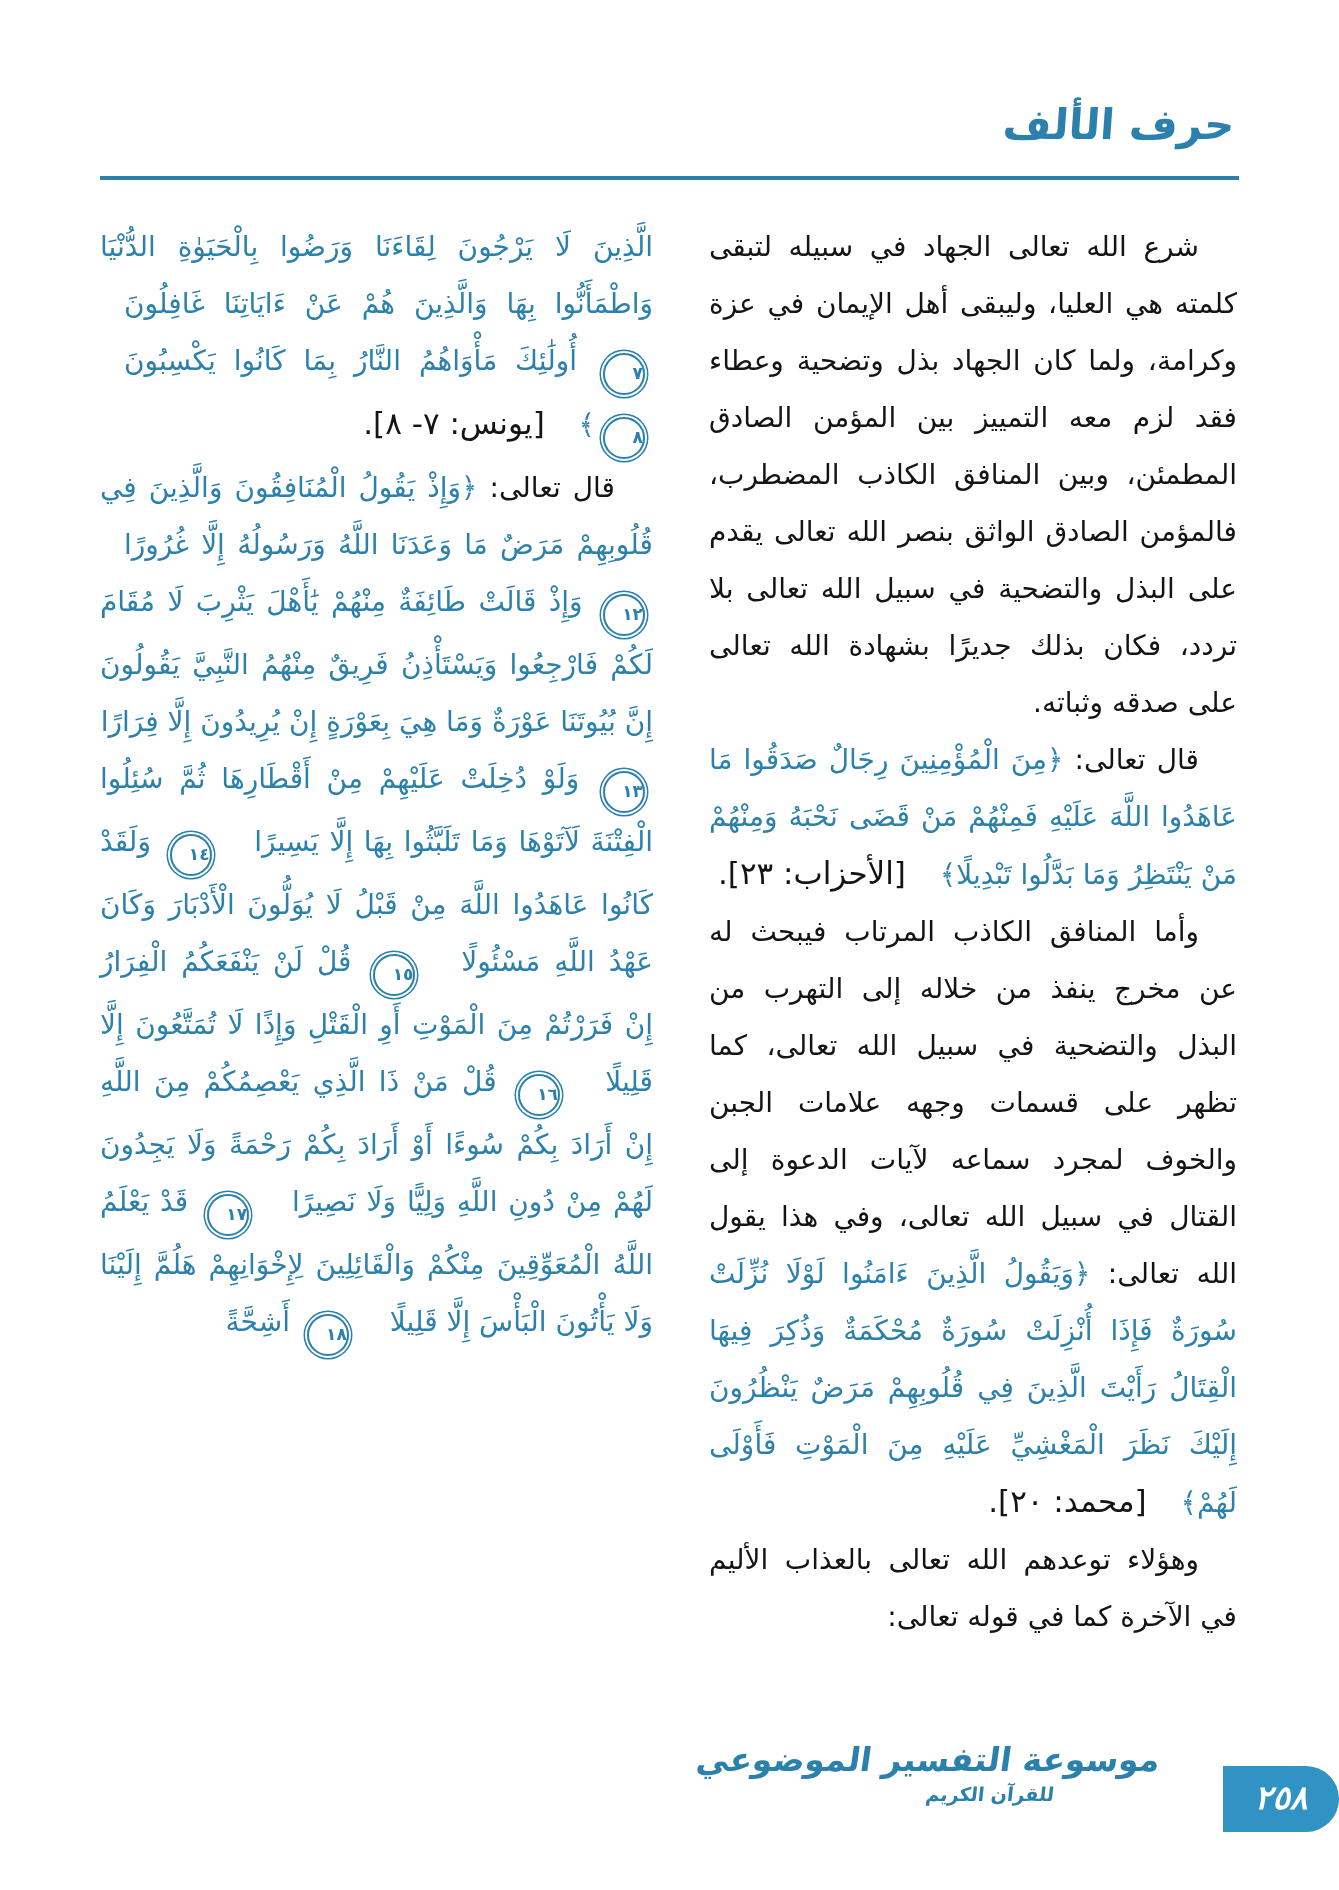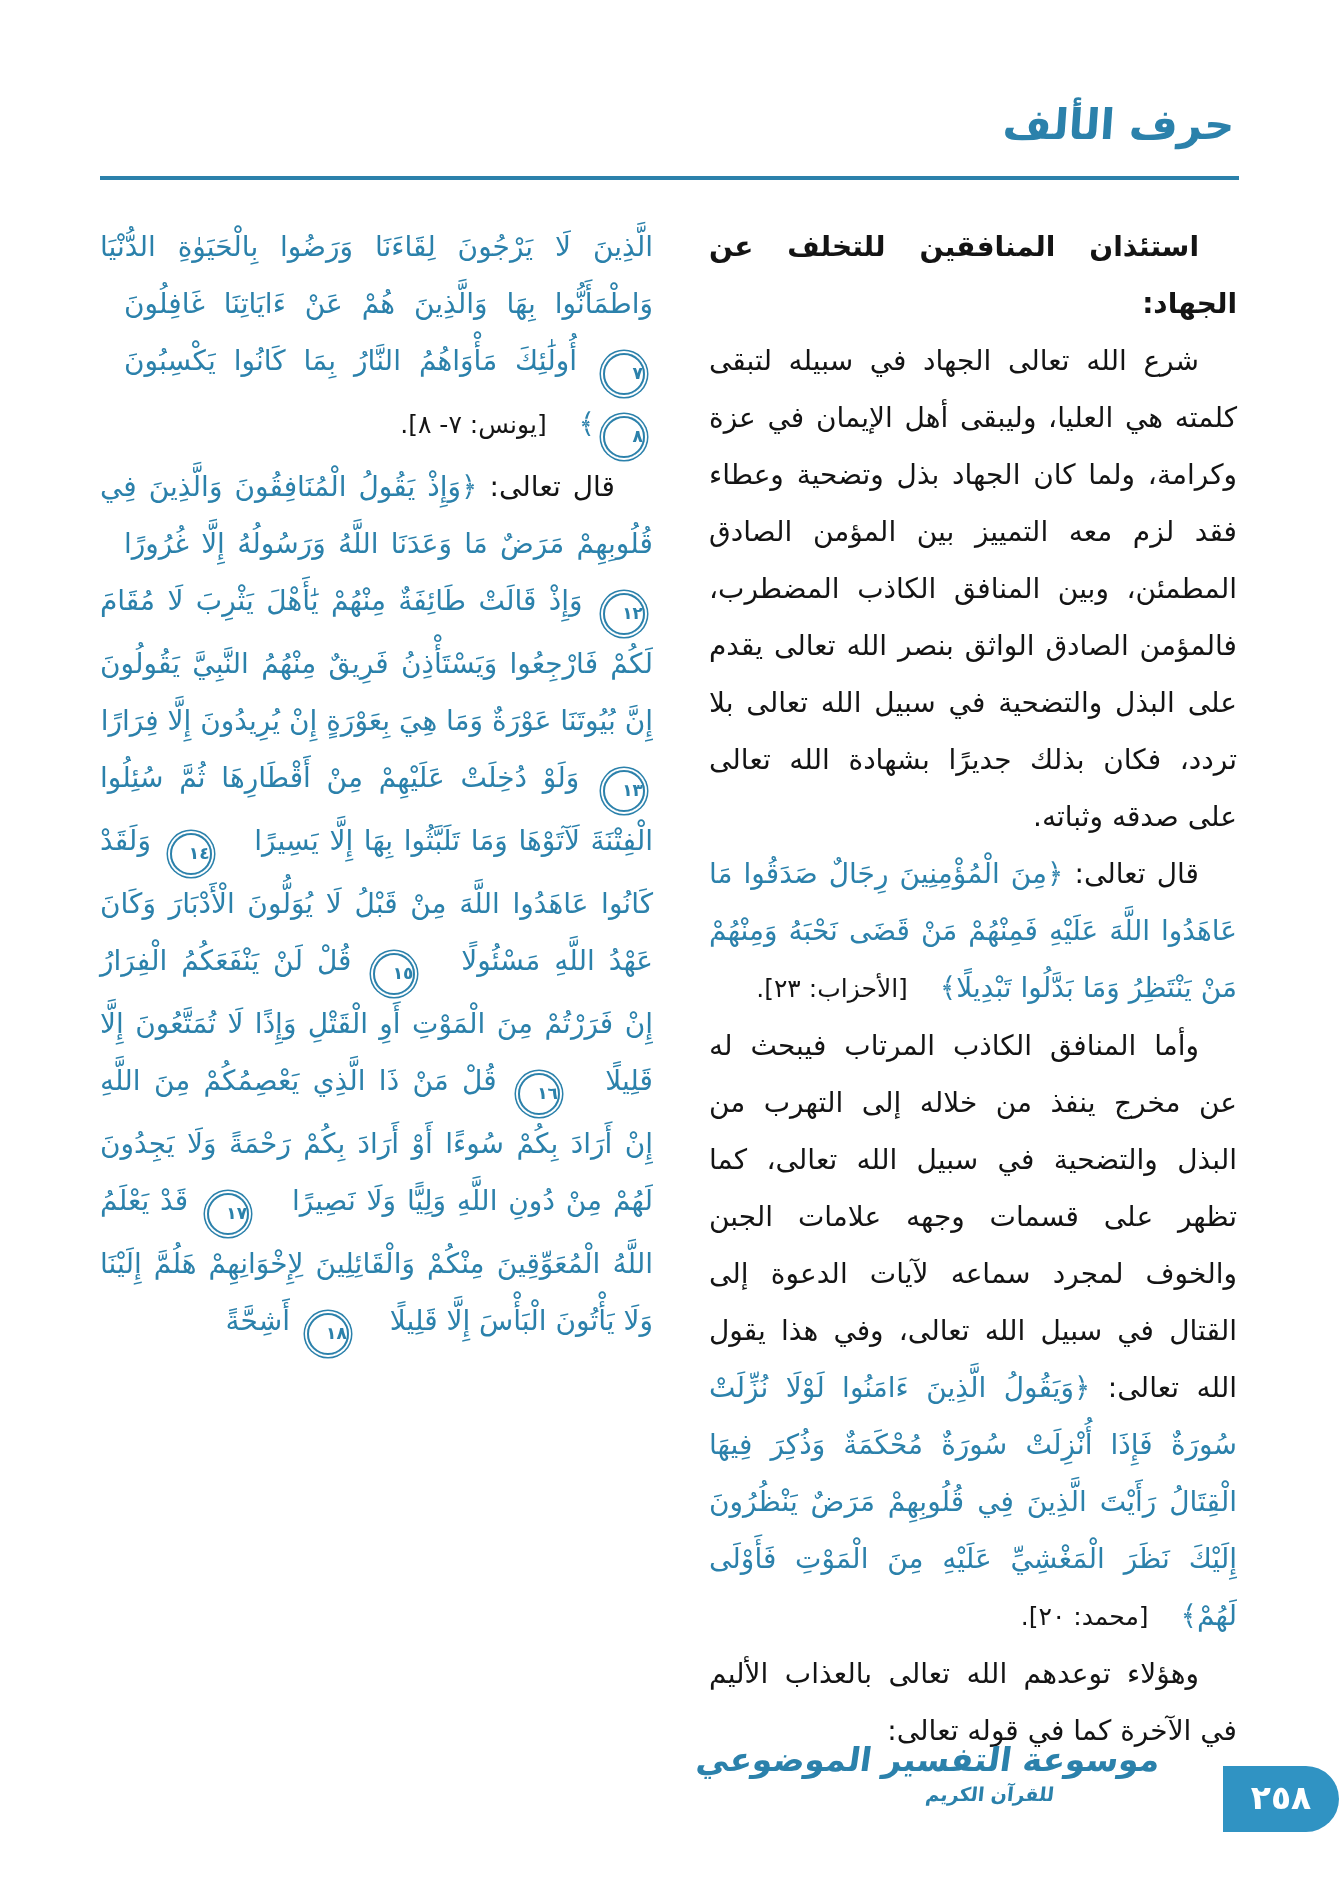--- a/index.html
+++ b/index.html
@@ -46,21 +46,21 @@
     margin:0;
     font-size:28px;
     line-height:57px;
     text-align:justify;
     text-align-last:right;
   }
   .para.indent{text-indent:38px;}
   .black{font-weight:normal;color:var(--ink);}
   .heading .black{font-weight:bold;}
   .quran{color:var(--teal);font-weight:normal;margin-left:24px;}
-  .ref{font-weight:normal;font-size:25px;color:var(--ink);}
+  .ref{font-weight:normal;font-size:31px;color:var(--ink);}
   .ayah{
     display:inline-block;
     width:38px;height:38px;
     line-height:36px;
     margin:0 8px;
     text-align:center;
     font-size:17px;
     color:var(--teal);
     border:2px solid var(--teal);
     border-radius:50%;
@@ -96,34 +96,33 @@
     width:116px;height:66px;
     background:var(--badge);
     border-radius:0 33px 33px 0;
     color:#ffffff;
     font-size:33px;
     font-weight:bold;
     text-align:center;
     line-height:64px;
   }
   
-  .page-badge{left:auto;right:auto;}
+  .page-badge{left:auto;right:auto;font-style:italic;}
   .badge-pos{position:absolute;top:1766px;right:0;left:auto;}
 </style>
 </head>
 <body>
 
 <div class="page">
 
   <div class="chapter-title">حرف الألف</div>
 
   <div class="header-rule"></div>
 
   <div class="col col-right">
-      <p class="para heading indent"><span class="black">استئذان المنافقين للتخلف عن الجهاد:</span></p>
       <p class="para body indent"><span class="black">شرع الله تعالى الجهاد في سبيله لتبقى كلمته هي العليا، وليبقى أهل الإيمان في عزة وكرامة، ولما كان الجهاد بذل وتضحية وعطاء فقد لزم معه التمييز بين المؤمن الصادق المطمئن، وبين المنافق الكاذب المضطرب، فالمؤمن الصادق الواثق بنصر الله تعالى يقدم على البذل والتضحية في سبيل الله تعالى بلا تردد، فكان بذلك جديرًا بشهادة الله تعالى على صدقه وثباته.</span></p>
       <p class="para body indent"><span class="black">قال تعالى: </span><span class="quran">﴿مِنَ الْمُؤْمِنِينَ رِجَالٌ صَدَقُوا مَا عَاهَدُوا اللَّهَ عَلَيْهِ فَمِنْهُمْ مَنْ قَضَى نَحْبَهُ وَمِنْهُمْ مَنْ يَنْتَظِرُ وَمَا بَدَّلُوا تَبْدِيلًا﴾</span><span class="ref"> [الأحزاب: ٢٣].</span></p>
       <p class="para body indent"><span class="black">وأما المنافق الكاذب المرتاب فيبحث له عن مخرج ينفذ من خلاله إلى التهرب من البذل والتضحية في سبيل الله تعالى، كما تظهر على قسمات وجهه علامات الجبن والخوف لمجرد سماعه لآيات الدعوة إلى القتال في سبيل الله تعالى، وفي هذا يقول الله تعالى: </span><span class="quran">﴿وَيَقُولُ الَّذِينَ ءَامَنُوا لَوْلَا نُزِّلَتْ سُورَةٌ فَإِذَا أُنْزِلَتْ سُورَةٌ مُحْكَمَةٌ وَذُكِرَ فِيهَا الْقِتَالُ رَأَيْتَ الَّذِينَ فِي قُلُوبِهِمْ مَرَضٌ يَنْظُرُونَ إِلَيْكَ نَظَرَ الْمَغْشِيِّ عَلَيْهِ مِنَ الْمَوْتِ فَأَوْلَى لَهُمْ﴾</span><span class="ref"> [محمد: ٢٠].</span></p>
       <p class="para body indent"><span class="black">وهؤلاء توعدهم الله تعالى بالعذاب الأليم في الآخرة كما في قوله تعالى: </span></p>
     </div>
   <div class="col col-left">
       <p class="para body"><span class="quran">الَّذِينَ لَا يَرْجُونَ لِقَاءَنَا وَرَضُوا بِالْحَيَوٰةِ الدُّنْيَا وَاطْمَأَنُّوا بِهَا وَالَّذِينَ هُمْ عَنْ ءَايَاتِنَا غَافِلُونَ </span><span class="ayah">٧</span><span class="quran"> أُولَٰئِكَ مَأْوَاهُمُ النَّارُ بِمَا كَانُوا يَكْسِبُونَ </span><span class="ayah">٨</span><span class="quran">﴾</span><span class="ref"> [يونس: ٧- ٨].</span></p>
       <p class="para body indent"><span class="black">قال تعالى: </span><span class="quran">﴿وَإِذْ يَقُولُ الْمُنَافِقُونَ وَالَّذِينَ فِي قُلُوبِهِمْ مَرَضٌ مَا وَعَدَنَا اللَّهُ وَرَسُولُهُ إِلَّا غُرُورًا </span><span class="ayah">١٢</span><span class="quran"> وَإِذْ قَالَتْ طَائِفَةٌ مِنْهُمْ يَٰأَهْلَ يَثْرِبَ لَا مُقَامَ لَكُمْ فَارْجِعُوا وَيَسْتَأْذِنُ فَرِيقٌ مِنْهُمُ النَّبِيَّ يَقُولُونَ إِنَّ بُيُوتَنَا عَوْرَةٌ وَمَا هِيَ بِعَوْرَةٍ إِنْ يُرِيدُونَ إِلَّا فِرَارًا </span><span class="ayah">١٣</span><span class="quran"> وَلَوْ دُخِلَتْ عَلَيْهِمْ مِنْ أَقْطَارِهَا ثُمَّ سُئِلُوا الْفِتْنَةَ لَآتَوْهَا وَمَا تَلَبَّثُوا بِهَا إِلَّا يَسِيرًا </span><span class="ayah">١٤</span><span class="quran"> وَلَقَدْ كَانُوا عَاهَدُوا اللَّهَ مِنْ قَبْلُ لَا يُوَلُّونَ الْأَدْبَارَ وَكَانَ عَهْدُ اللَّهِ مَسْئُولًا </span><span class="ayah">١٥</span><span class="quran"> قُلْ لَنْ يَنْفَعَكُمُ الْفِرَارُ إِنْ فَرَرْتُمْ مِنَ الْمَوْتِ أَوِ الْقَتْلِ وَإِذًا لَا تُمَتَّعُونَ إِلَّا قَلِيلًا </span><span class="ayah">١٦</span><span class="quran"> قُلْ مَنْ ذَا الَّذِي يَعْصِمُكُمْ مِنَ اللَّهِ إِنْ أَرَادَ بِكُمْ سُوءًا أَوْ أَرَادَ بِكُمْ رَحْمَةً وَلَا يَجِدُونَ لَهُمْ مِنْ دُونِ اللَّهِ وَلِيًّا وَلَا نَصِيرًا </span><span class="ayah">١٧</span><span class="quran"> قَدْ يَعْلَمُ اللَّهُ الْمُعَوِّقِينَ مِنْكُمْ وَالْقَائِلِينَ لِإِخْوَانِهِمْ هَلُمَّ إِلَيْنَا وَلَا يَأْتُونَ الْبَأْسَ إِلَّا قَلِيلًا </span><span class="ayah">١٨</span><span class="quran"> أَشِحَّةً</span></p>
     </div>
 

